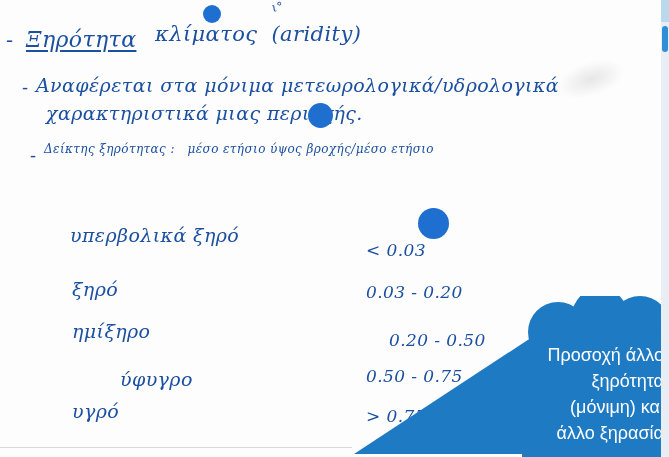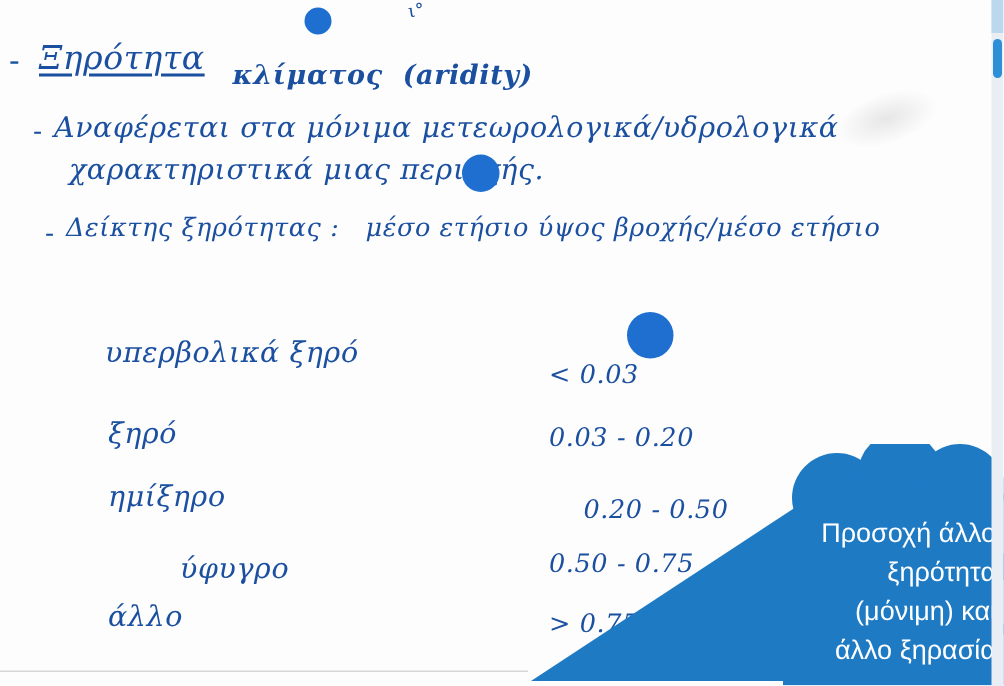--- a/index.html
+++ b/index.html
@@ -38,30 +38,30 @@
   .dash {
     position: absolute;
     color: #1b4fa0;
     font-family: "DejaVu Serif", serif;
     white-space: pre;
   }
 
   
   .t-dash   { left: 6px;   top: 28px;  font-size: 21px; }
   .t-main   { left: 26px;  top: 26px;  font-size: 22px; }
-  .t-rest   { left: 155px; top: 40px;  font-size: 18px; font-weight: bold; }
+  .t-rest   { left: 155px; top: 21px;  font-size: 21px; }
 
   
   .b1-dash  { left: 22px;  top: 77px;  font-size: 18px; }
   .b1-l1    { left: 36px;  top: 74px;  font-size: 19px; }
   .b1-l2    { left: 46px;  top: 102px; font-size: 19px; }
 
   
   .b2-dash  { left: 30px;  top: 145px; font-size: 18px; }
-  .b2-l1    { left: 44px;  top: 142px; font-size: 17px; }
+  .b2-l1    { left: 44px;  top: 142px; font-size: 12px; }
   .b2-l2    { left: 272px; top: 170px; font-size: 19px; }
 
   
   .tbl-label { font-size: 19px; }
   .tbl-value { font-size: 17px; }
 
   
   .dot {
     position: absolute;
     border-radius: 50%;
@@ -169,21 +169,21 @@
 
     <div class="hw tbl-label" style="left:72px; top:278px;">ξηρό</div>
     <div class="hw tbl-value" style="left:366px; top:282px;">0.03 - 0.20</div>
 
     <div class="hw tbl-label" style="left:72px; top:320px;">ημίξηρο</div>
     <div class="hw tbl-value" style="left:366px; top:330px;margin-left:23px;">0.20 - 0.50</div>
 
     <div class="hw tbl-label" style="left:72px; top:368px;margin-left:48px;">ύφυγρο</div>
     <div class="hw tbl-value" style="left:366px; top:366px;">0.50 - 0.75</div>
 
-    <div class="hw tbl-label" style="left:72px; top:400px;">άλλο</div>
+    <div class="hw tbl-label" style="left:72px; top:400px;">υγρό</div>
     <div class="hw tbl-value" style="left:366px; top:406px;">&gt; 0.75</div>
 
   </div>
 
   <div class="dot dot-a"></div>
   <div class="dot dot-b"></div>
   <div class="dot dot-c"></div>
 
   <div class="cloud-wrap">
     <svg width="317" height="161" viewBox="0 0 317 161">

